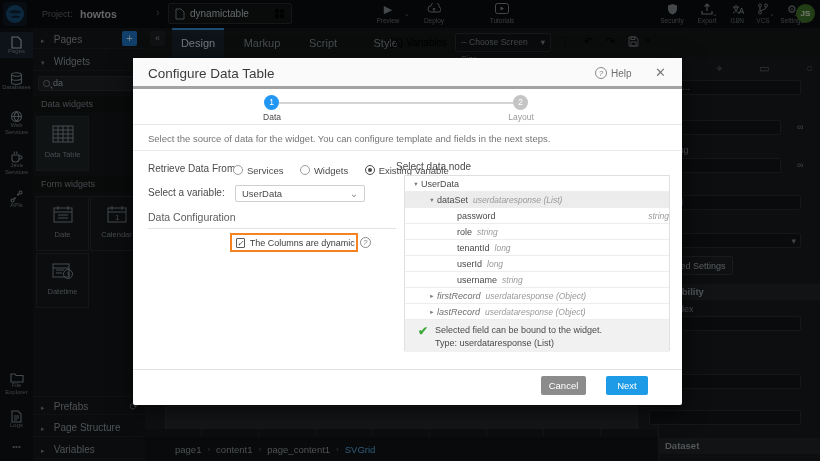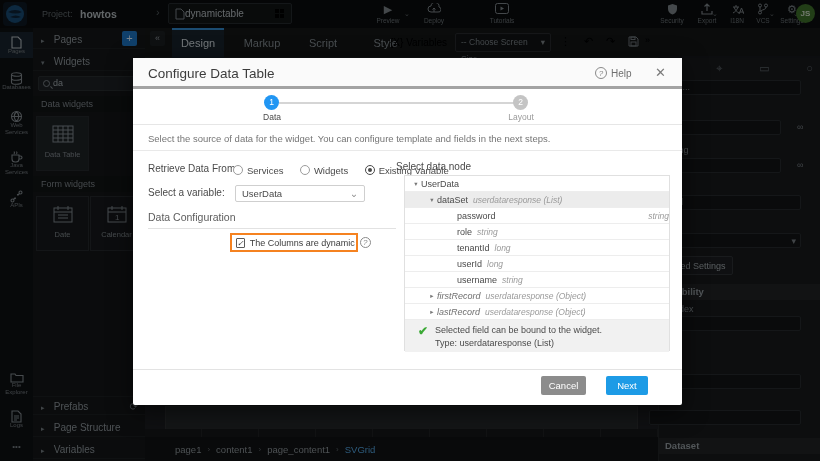--- a/index.html
+++ b/index.html
@@ -8,21 +8,21 @@
   .abs { position:absolute; }
   #stage { position:relative; width:820px; height:461px; }
 
   
   #topbar { left:0; top:0; width:792px; height:28px; background:#0a0c0d; }
   .logo { left:3px; top:2px; width:24px; height:24px; border-radius:4px; background:#0d1722; }
   .proj-label { left:42px; top:9px; font-size:9px; color:#5d6468; }
   .proj-name { left:80px; top:8px; font-size:10.5px; color:#a9b0b4; font-weight:bold; }
   .tb-chev { left:156px; top:6px; font-size:11px; color:#4c5358; }
   .pagebox { left:168px; top:3px; width:124px; height:21px; border:1px solid #23282c;
-             border-radius:2px; background:#101314; display:flex; align-items:center; padding:0 6px; }
+             border-radius:2px; background:#101314; display:flex; align-items:center; gap:5px; padding:0 6px; }
   .pagebox .pname { font-size:10px; color:#aeb5b9; flex:1; }
   .tb-action { top:3px; width:40px; text-align:center; color:#6c7control377; }
   .tb-ico { display:block; height:13px; font-size:11px; color:#767d82; line-height:13px; }
   .tb-lbl { display:block; font-size:6.5px; color:#62696e; margin-top:1px; }
   .mini-chev { font-size:7px; color:#5a6166; }
   .avatar { left:796px; top:4px; width:19px; height:19px; border-radius:50%; background:#3c6b28;
             color:#c9d4c2; font-size:8px; font-weight:bold; text-align:center; line-height:19px; }
 
   
   #toolbar { left:0; top:28px; width:820px; height:30px; background:#131516; border-bottom:1px solid #1c1f21; }
@@ -339,20 +339,29 @@
     </div>
     <div class="abs cat-label" style="top:148px; left:0;">Form widgets</div>
     <div class="abs tile" style="left:57px; top:168px;">
       <svg width="20" height="18" viewBox="0 0 20 18">
         <rect x="1" y="3" width="18" height="14"></rect>
           <path d="M1 7h18M5 1v4M15 1v4"></path>
           <text x="8" y="15" font-size="8" fill="#7b8287" stroke="none">1</text>
       </svg>
       <span class="tlbl">Calendar</span>
     </div>
+    <div class="abs tile" style="left:3px; top:225px;">
+      <svg width="22" height="18" viewBox="0 0 22 18">
+        <rect x="1" y="2" width="16" height="13"></rect>
+          <path d="M1 6h16M4 8h8M4 11h6"></path>
+          <circle cx="16" cy="12" r="4.5"></circle>
+          <path d="M16 10v2.5l2 1"></path>
+      </svg>
+      <span class="tlbl">Datetime</span>
+    </div>
     <div class="abs sp-row" style="top:368px; border-top:1px solid #1b1e20;">
       <span class="sp-arrow">▸</span>
       <span>Prefabs</span>
       <span style="position:absolute; right:7px; color:#6d7479;">⟳</span>
     </div>
     <div class="abs sp-row" style="top:390px;">
       <span class="sp-arrow">▸</span>
       <span>Page Structure</span>
     </div>
     <div class="abs sp-row" style="top:412px;">

